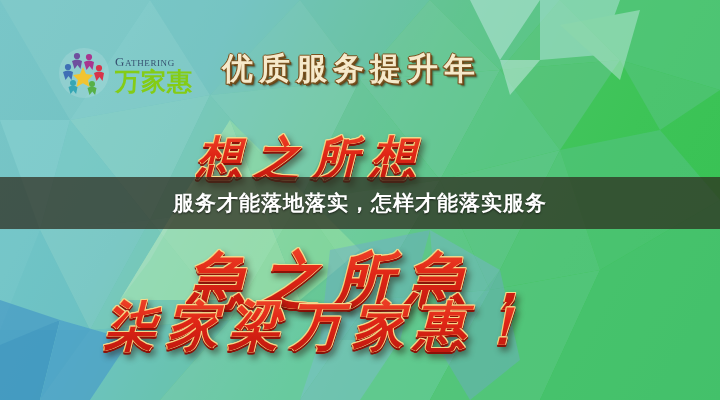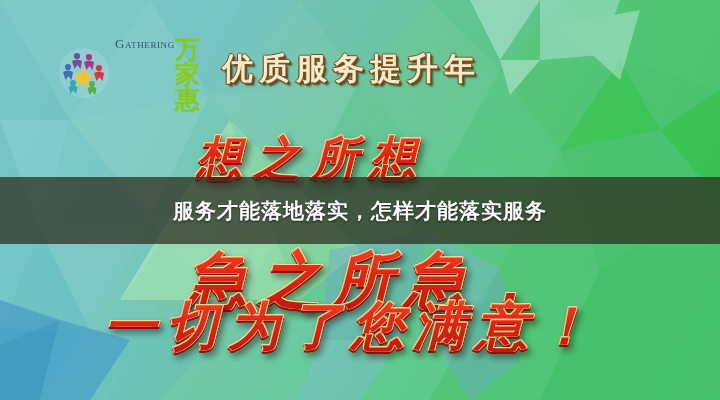--- a/index.html
+++ b/index.html
@@ -47,21 +47,21 @@
     gap: 5px;
   }
   #logo-mark {
     width: 52px;
     height: 52px;
     flex: 0 0 52px;
     position: relative;
   }
   #logo-words {
     display: flex;
-    flex-direction: row;
+    flex-direction: column;
     justify-content: center;
     line-height: 1;
     padding-top: 2px;
   }
   #logo-en {
     font-family: "Liberation Serif", "DejaVu Serif", serif;
     font-variant: small-caps;
     font-size: 13px;
     letter-spacing: 0.6px;
     color: #2b3f63;
@@ -120,21 +120,21 @@
     left: 104px; top: 292px;
     font-size: 52px; letter-spacing: 10px;
   }
 
   
   #caption-band {
     position: absolute;
     left: 0;
     top: 177px;
     width: 720px;
-    height: 67px;
+    height: 52px;
     background: rgba(44, 42, 28, .72);
     display: flex;
     align-items: center;
     justify-content: center;
   }
   #caption-text {
     font-size: 21px;
     font-weight: bold;
     color: #ffffff;
     letter-spacing: 1px;
@@ -282,20 +282,20 @@
     <div id="logo-words">
       <div id="logo-en">Gathering</div>
       <div id="logo-cn">万家惠</div>
     </div>
   </div>
 
   <div id="headline">优质服务提升年</div>
 
   <div class="redline" id="red1">想之所想</div>
   <div class="redline" id="red2">急之所急，</div>
-  <div class="redline" id="red3">一切为了您满意！</div>
+  <div class="redline" id="red3">柒家梁万家惠！</div>
 
   <div id="caption-band">
     <div id="caption-text">服务才能落地落实，怎样才能落实服务</div>
   </div>
 
 
 </div>
 
 </body></html>

